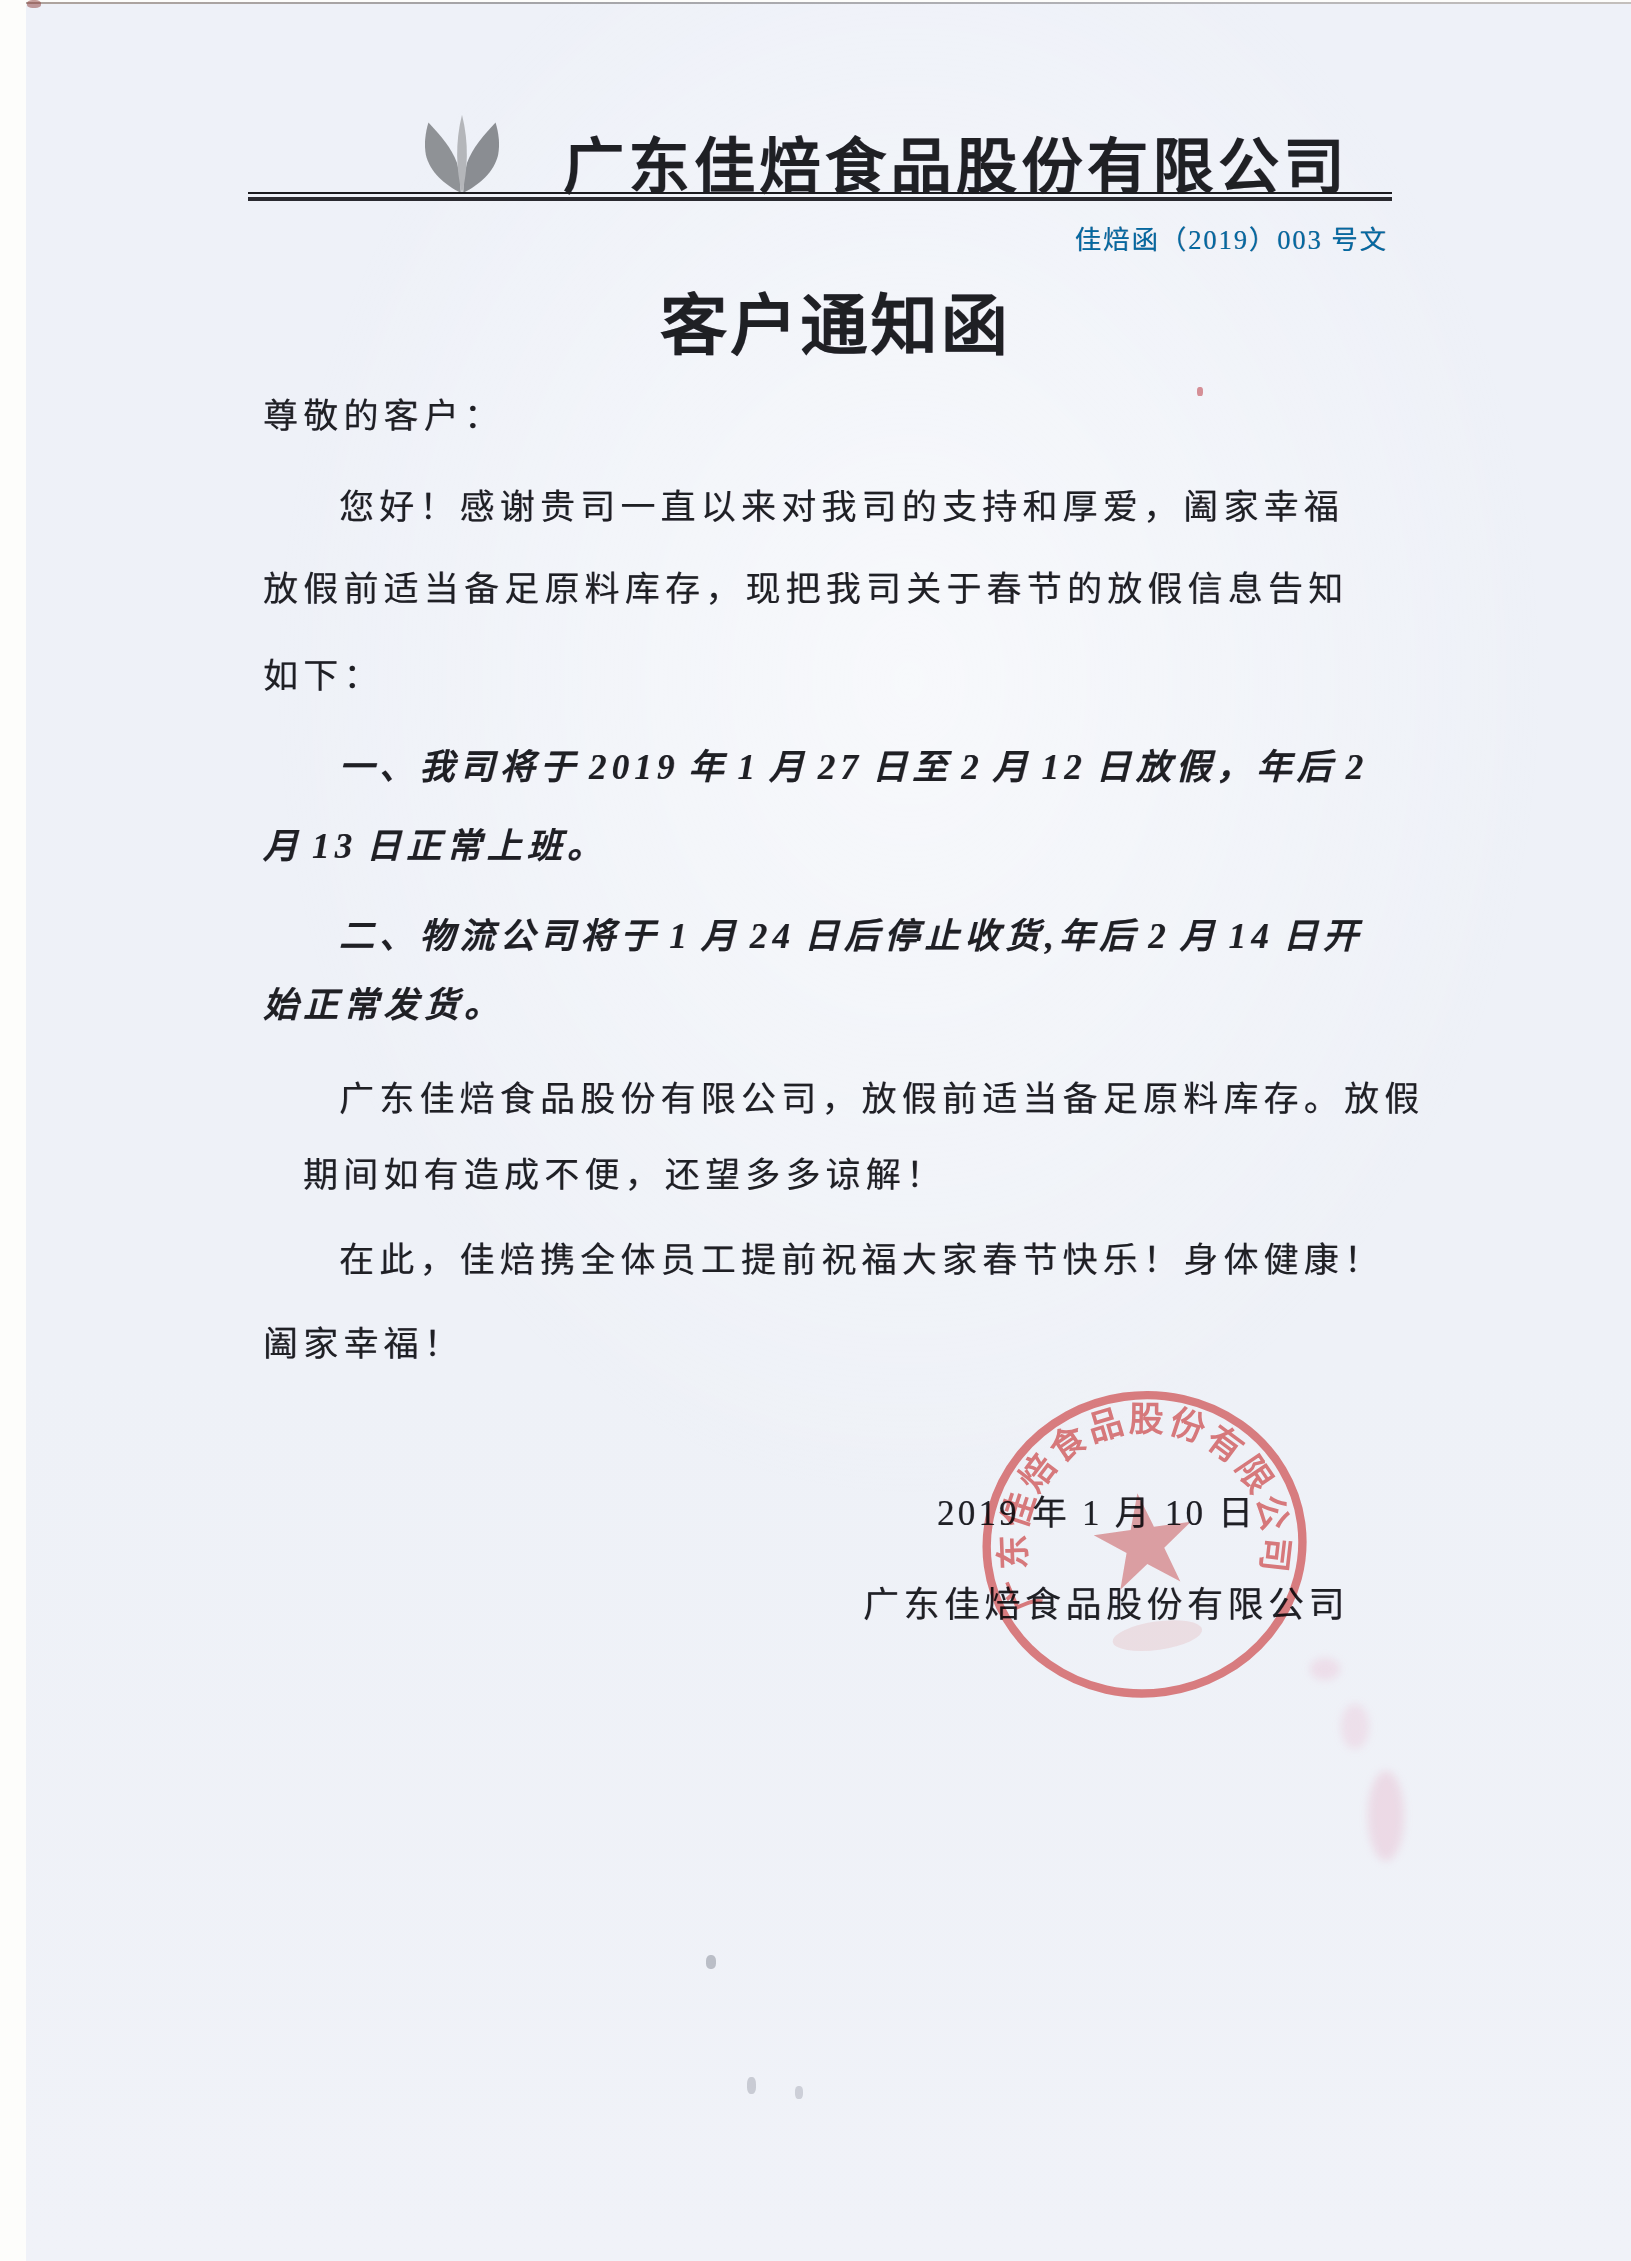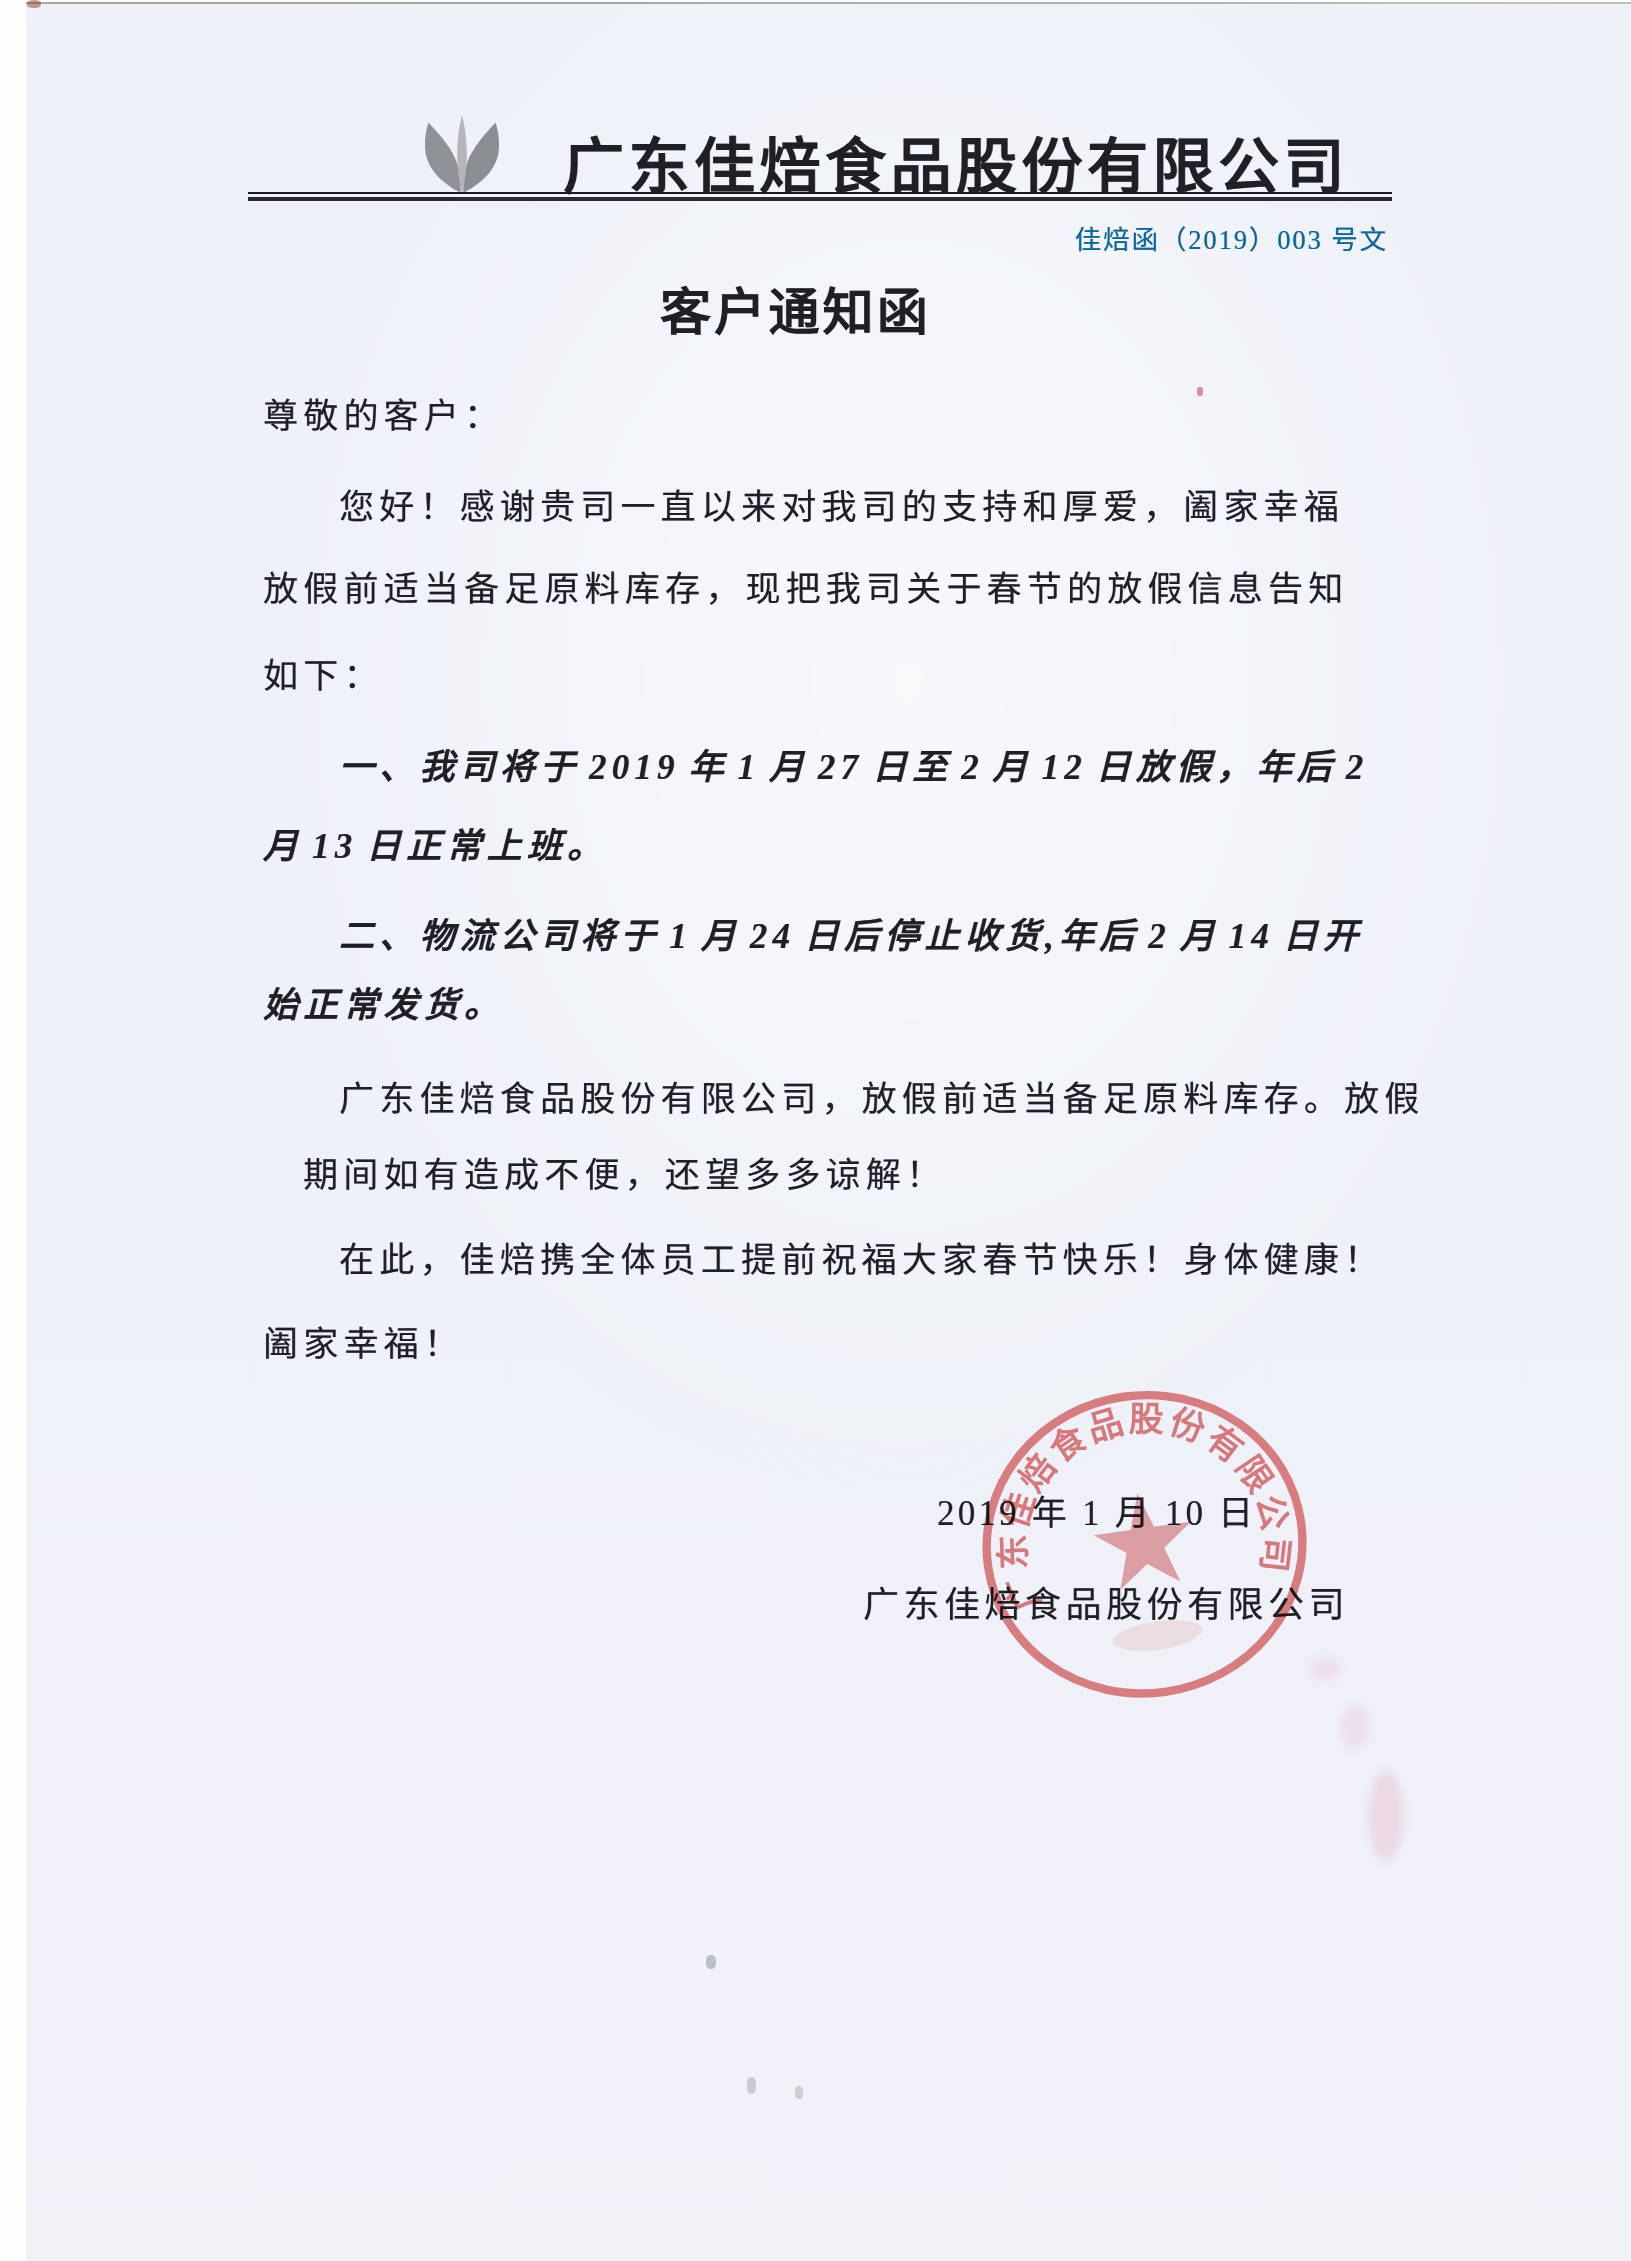--- a/index.html
+++ b/index.html
@@ -10,21 +10,21 @@
       radial-gradient(ellipse 903px 1162px at 55% 30%, rgba(255,255,255,.55), rgba(255,255,255,0) 70%),
       linear-gradient(180deg,#eef1f8 0%,#eef1f7 60%,#f0f2f8 100%);
   }
   .top-edge{position:absolute;left:26px;top:1.9px;right:0;height:2.6px;
     background:linear-gradient(90deg,#9a8d86,#8e8e93 30%,#a0a0a6 70%,#b5b0ac);opacity:.8;}
   .txt{position:absolute;color:#1f2024;white-space:nowrap;
     text-shadow:0.4px 0.4px 0.5px rgba(30,30,50,.38), 0.6px 0 0 rgba(170,60,120,.10), -0.6px 0 0 rgba(60,110,170,.10);}
   .header-name{font-size:61px;font-weight:bold;letter-spacing:4.5px;}
   .rule{position:absolute;height:3.2px;border-top:2.6px solid #1c1c20;border-bottom:4.5px solid #2a2a30;}
   .refno{font-size:26.5px;letter-spacing:1.9px;color:#0369a1;}
-  .doc-title{font-size:51px;font-weight:bold;letter-spacing:3.2px;text-align:center;}
+  .doc-title{font-size:67px;font-weight:bold;letter-spacing:3.2px;text-align:center;}
   .body-line{font-size:35px;letter-spacing:5.2px;word-spacing:-5.2px;}
   .body-line.b{font-weight:bold;font-style:italic;}
   .sig{font-size:35px;letter-spacing:3.2px;text-align:right;}
   .sig-co{font-size:36px;letter-spacing:4.5px;}
   .seal{position:absolute;left:976px;top:1386px;width:338px;height:323px;
     transform:rotate(-8deg);mix-blend-mode:multiply;opacity:.88;}
   .smudge{position:absolute;border-radius:50%;filter:blur(4.5px);}
   .speck{position:absolute;border-radius:40%;filter:blur(0.6px);}
 </style>
 </head>

